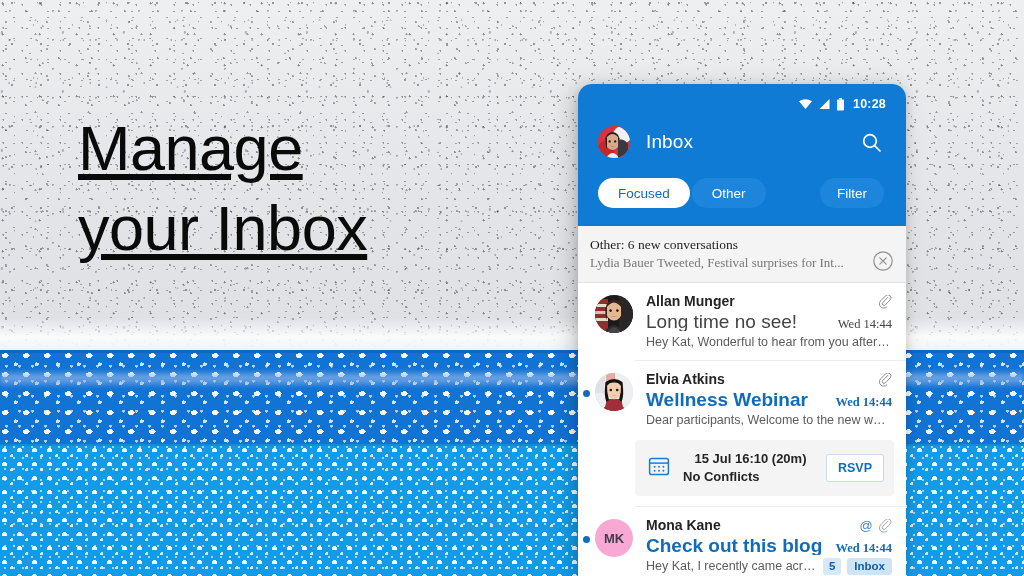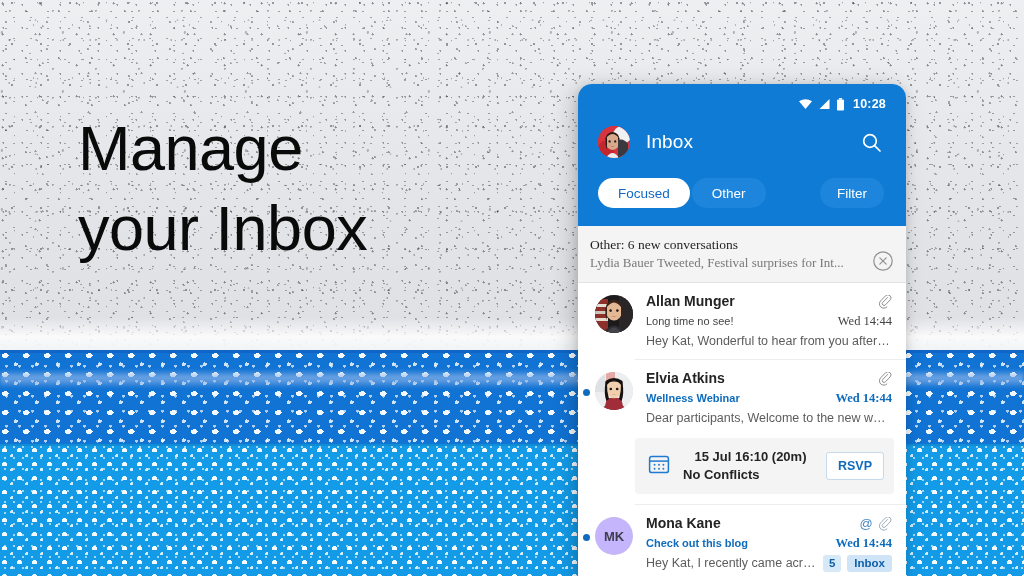--- a/index.html
+++ b/index.html
@@ -130,21 +130,21 @@
     top: 108px;
     width: 470px;
     color: #0a0a0a;
     font-family: "Liberation Sans", sans-serif;
     font-size: 63px;
     line-height: 80px;
     font-weight: 400;
     letter-spacing: -0.5px;
     z-index: 5;
   }
-  .headline-line { display: block; white-space: nowrap; }
+  .headline-line { display: block; white-space: nowrap; text-decoration: underline; }
 
   
   #phone {
     position: absolute;
     left: 578px;
     top: 84px;
     width: 328px;
     height: 492px;
     border-radius: 14px 14px 0 0;
     overflow: hidden;
@@ -288,21 +288,21 @@
   }
   .msg-avatar-initials {
     width: 38px; height: 38px;
     border-radius: 50%;
     display: flex;
     align-items: center;
     justify-content: center;
     font-size: 13px;
     font-weight: 600;
     color: #3d3d4e;
-    background: #c4b5fd;
+    background: #f9a8d4;
   }
   .msg-body {
     flex: 1 1 auto;
     min-width: 0;
     margin-left: 13px;
     padding-right: 2px;
   }
   .msg-line1 {
     display: flex;
     align-items: center;
@@ -323,21 +323,21 @@
     gap: 6px;
     flex: 0 0 auto;
     margin-left: 6px;
   }
   .msg-line2 {
     display: flex;
     align-items: baseline;
     margin-top: 1px;
   }
   .msg-subject {
-    font-size: 11px;
+    font-size: 19px;
     color: #444444;
     flex: 1 1 auto;
     white-space: nowrap;
     overflow: hidden;
     text-overflow: ellipsis;
     line-height: 19px;
   }
   .msg-subject.unread { color: #0f6cbd; font-weight: 700; }
   .msg-time {
     font-size: 12.5px;

